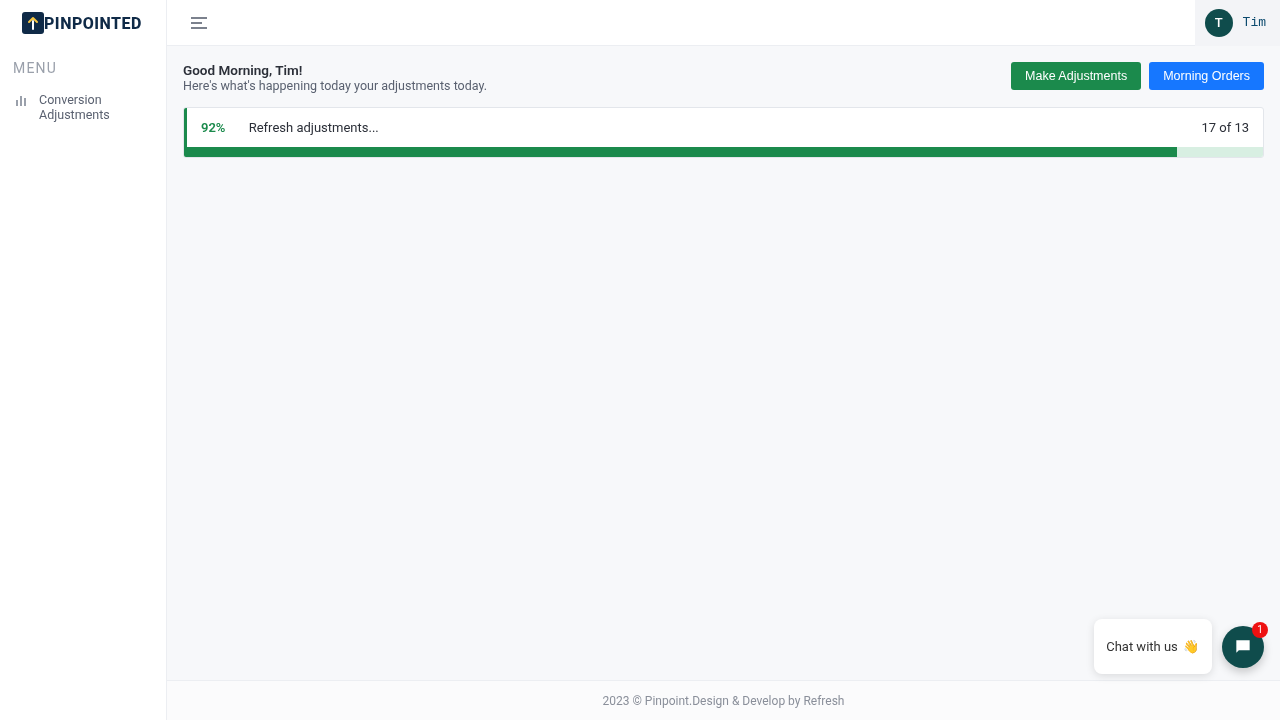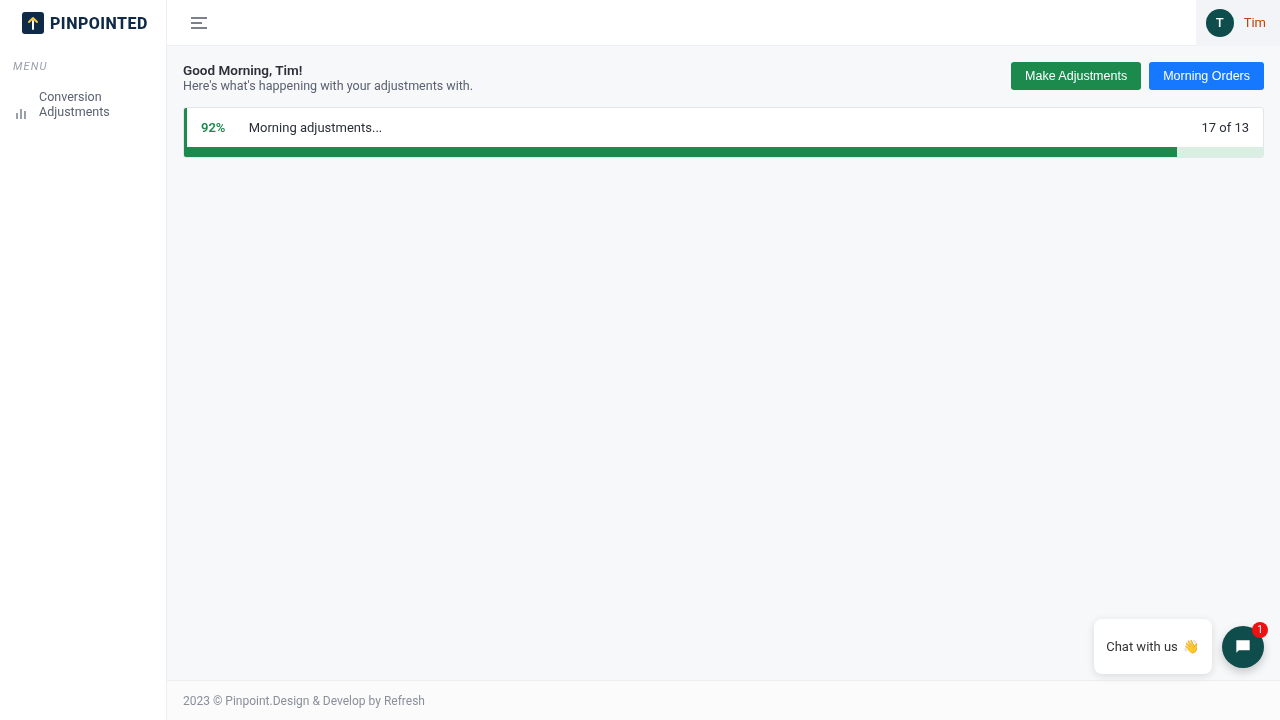--- a/index.html
+++ b/index.html
@@ -18,21 +18,20 @@
     position: absolute;
     left: 0; top: 0;
     width: 167px;
     height: 100%;
     background: #ffffff;
     border-right: 1px solid #eceef2;
   }
   .logo {
     display: flex;
     align-items: center;
-    gap: 6px;
     padding: 12px 14px 12px 22px;
     height: 46px;
     text-align: center;
   }
   .logo-mark {
     width: 22px; height: 22px;
     border-radius: 3px;
     background: #0f2a47;
     position: relative;
     display: flex;
@@ -40,30 +39,29 @@
     justify-content: center;
   }
   .logo-mark svg { display:block; }
   .logo-text {
     font-weight: 800;
     font-size: 16px;
     letter-spacing: 0.5px;
     color: #0f2a47;
   }
   .menu-label {
-    font-size: 11px;
+    font-size: 14px;
     letter-spacing: 1.2px;
     color: #9aa0ab;
     padding: 14px 0 8px 13px;
     text-transform: uppercase;
-    font-style: italic;
   }
   .sidebar-item {
     display: flex;
-    align-items: flex-end;
+    align-items: flex-start;
     gap: 10px;
     padding: 8px 0 8px 16px;
     font-size: 12.5px;
     color: #5a6170;
     cursor: pointer;
   }
   .sidebar-item .icon { width: 14px; height: 14px; display:flex; align-items:flex-end; gap:2px; }
   .sidebar-item .icon span { width:2px; background:#9aa0ab; display:block; }
   .sidebar-item .icon span:nth-child(1){height:6px;}
   .sidebar-item .icon span:nth-child(2){height:10px;}
@@ -98,21 +96,21 @@
   }
   .avatar {
     width: 28px; height: 28px;
     border-radius: 50%;
     background: #0f4c4c;
     color: #fff;
     font-size: 13px;
     display:flex; align-items:center; justify-content:center;
     font-weight: 500;
   }
-  .user-chip .name { font-size: 13px; color:#c2410c; }
+  .user-chip .name { font-size: 13px; color:#0c4a6e;font-family:Liberation Mono, monospace; }
 
   
   .main {
     position: absolute;
     left: 167px; top: 46px; right: 0;
     bottom: 40px;
     padding: 16px 16px 0 16px;
     overflow: hidden;
   }
   .header-row {
@@ -173,21 +171,21 @@
 
   
   .footer {
     position: absolute;
     left: 167px; right: 0; bottom: 0;
     height: 40px;
     border-top: 1px solid #eceef2;
     background: #fbfbfc;
     display:flex;
     align-items:center;
-    justify-content: flex-start;
+    justify-content: center;
     padding: 0 16px;
     font-size: 12px;
     color: #8a8f9a;
   }
   .footer a { color:#8a8f9a; text-decoration: none; }
 
   
   .chat-widget {
     position: absolute;
     right: 16px;
@@ -261,33 +259,33 @@
   <div class="user-chip">
     <div class="avatar">T</div>
     <span class="name">Tim</span>
   </div>
 </div>
 
 <div class="main">
   <div class="header-row">
     <div>
       <div class="greeting">Good Morning, Tim!</div>
-      <div class="subtitle">Here's what's happening with your adjustments with.</div>
+      <div class="subtitle">Here's what's happening today your adjustments today.</div>
     </div>
     <div class="actions">
       <button class="btn btn-green">Make Adjustments</button>
       <button class="btn btn-blue">Morning Orders</button>
     </div>
   </div>
 
   <div class="progress-card">
     <div class="progress-head">
       <div>
         <span class="pct">92%</span>
-        <span>Morning adjustments...</span>
+        <span>Refresh adjustments...</span>
       </div>
       <div class="count">17 of 13</div>
     </div>
     <div class="progress-bar">
       <div class="progress-fill" style="width:92%"></div>
     </div>
   </div>
 </div>
 
 <div class="footer">

